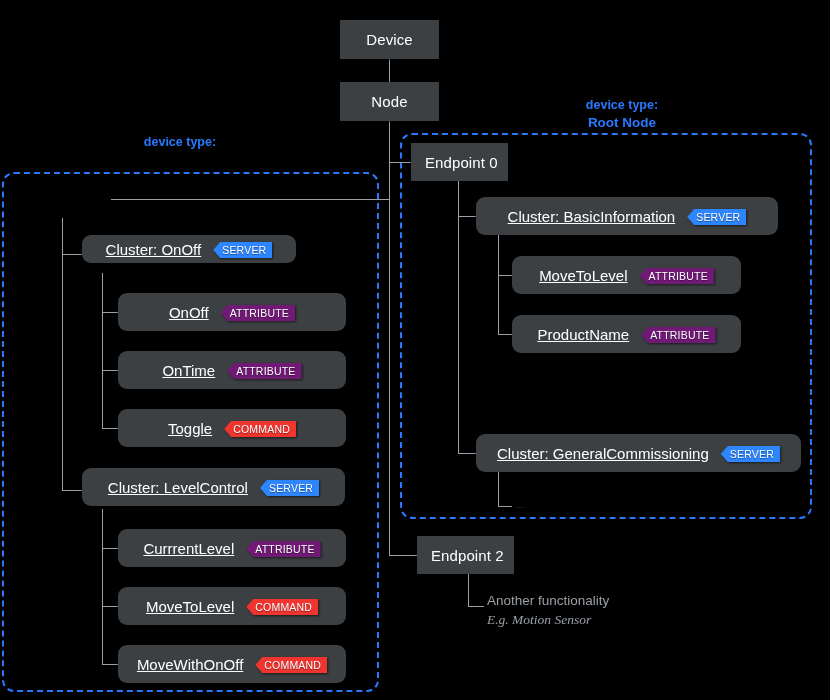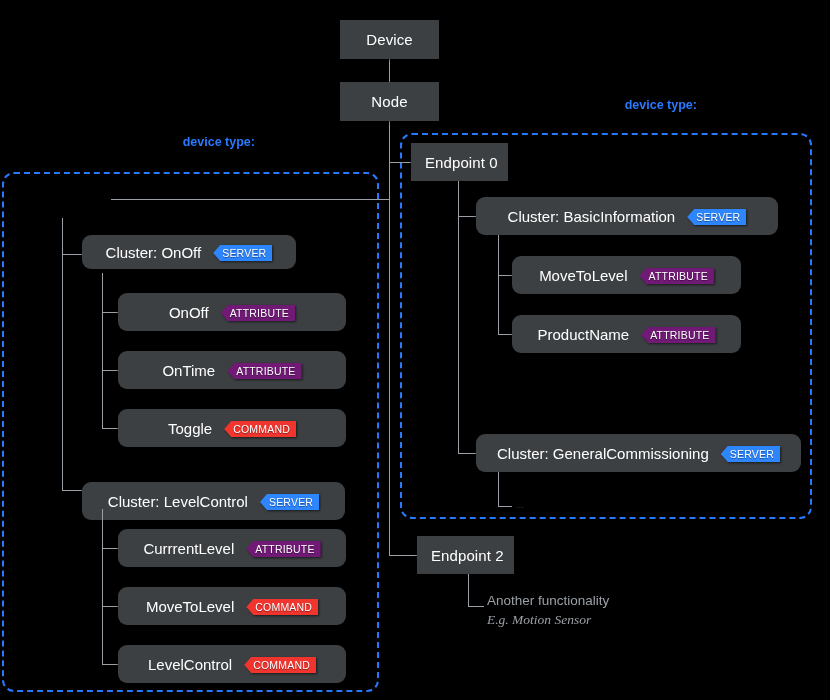--- a/index.html
+++ b/index.html
@@ -38,21 +38,20 @@
     color: #2979ff;
     font-size: 13px;
     line-height: 17px;
     font-weight: 700;
     white-space: nowrap;
   }
   .devtype-label .dt-small {
     display: block;
     font-weight: 700;
     font-size: 12.5px;
-    text-align: right;
   }
   .devtype-label .dt-name {
     display: block;
     font-weight: 700;
     font-size: 13.5px;
   }
 
   
   .box {
     position: absolute;
@@ -81,20 +80,21 @@
     align-items: center;
     color: #ffffff;
     box-shadow: 0 1px 3px rgba(0,0,0,0.55);
     white-space: nowrap;
   }
   .rowbox .rb-inner {
     display: flex;
     align-items: center;
     margin: 0 auto;
     gap: 12px;
+    text-decoration: underline;
   }
   .rowbox .rb-name {
     font-size: 15px;
     color: #ffffff;
   }
 
   
   .badge {
     display: inline-block;
     position: relative;
@@ -145,20 +145,21 @@
   <div class="dash-panel" style="left:2px; top:172px; width:377px; height:520px;"></div>
 
   <div class="dash-panel" style="left:400px; top:133px; width:412px; height:386px;"></div>
 
   <div class="devtype-label" style="left:105px; top:134px; width:150px;">
     <span class="dt-small">device type:</span>
   </div>
 
   <div class="devtype-label" style="left:547px; top:97px; width:150px;">
     <span class="dt-small">device type:</span>
+    <span class="dt-name">Root Node</span>
   </div>
 
   <div class="line-v" style="left:389px; top:58px; height:24px;"></div>
 
   <div class="line-v" style="left:389px; top:120px; height:435px;"></div>
 
   <div class="line-h" style="left:389px; top:162px; width:22px;"></div>
 
   <div class="line-h" style="left:111px; top:199px; width:279px;"></div>
 
@@ -170,21 +171,21 @@
 
   <div class="box centered" style="left:340px; top:82px; width:99px; height:39px;">
     <span class="box-label">Node</span>
   </div>
 
 
   <div class="line-v" style="left:62px; top:218px; height:272px;"></div>
   <div class="line-h" style="left:62px; top:254px; width:20px;"></div>
   <div class="line-h" style="left:62px; top:490px; width:20px;"></div>
 
-  <div class="rowbox" style="left:82px; top:235px; width:214px; height:34px;">
+  <div class="rowbox" style="left:82px; top:235px; width:214px; height:28px;">
     <span class="rb-inner">
       <span class="rb-name">Cluster: OnOff</span>
       <span class="badge-wrap">
         <span class="badge server">SERVER</span>
       </span>
     </span>
   </div>
 
   <div class="line-v" style="left:102px; top:273px; height:155px;"></div>
   <div class="line-h" style="left:102px; top:312px; width:16px;"></div>
@@ -211,21 +212,21 @@
 
   <div class="rowbox" style="left:118px; top:409px; width:228px; height:38px;">
     <span class="rb-inner">
       <span class="rb-name">Toggle</span>
       <span class="badge-wrap">
         <span class="badge command">COMMAND</span>
       </span>
     </span>
   </div>
 
-  <div class="rowbox" style="left:82px; top:482px; width:263px; height:38px;">
+  <div class="rowbox" style="left:82px; top:468px; width:263px; height:38px;">
     <span class="rb-inner">
       <span class="rb-name">Cluster: LevelControl</span>
       <span class="badge-wrap">
         <span class="badge server">SERVER</span>
       </span>
     </span>
   </div>
 
   <div class="line-v" style="left:102px; top:509px; height:155px;"></div>
   <div class="line-h" style="left:102px; top:548px; width:16px;"></div>
@@ -245,21 +246,21 @@
     <span class="rb-inner">
       <span class="rb-name">MoveToLevel</span>
       <span class="badge-wrap">
         <span class="badge command">COMMAND</span>
       </span>
     </span>
   </div>
 
   <div class="rowbox" style="left:118px; top:645px; width:228px; height:38px;">
     <span class="rb-inner">
-      <span class="rb-name">LevelControl</span>
+      <span class="rb-name">MoveWithOnOff</span>
       <span class="badge-wrap">
         <span class="badge command">COMMAND</span>
       </span>
     </span>
   </div>
 
   <div class="box pad-left" style="left:411px; top:143px; width:97px; height:38px;">
     <span class="box-label">Endpoint 0</span>
   </div>
 

